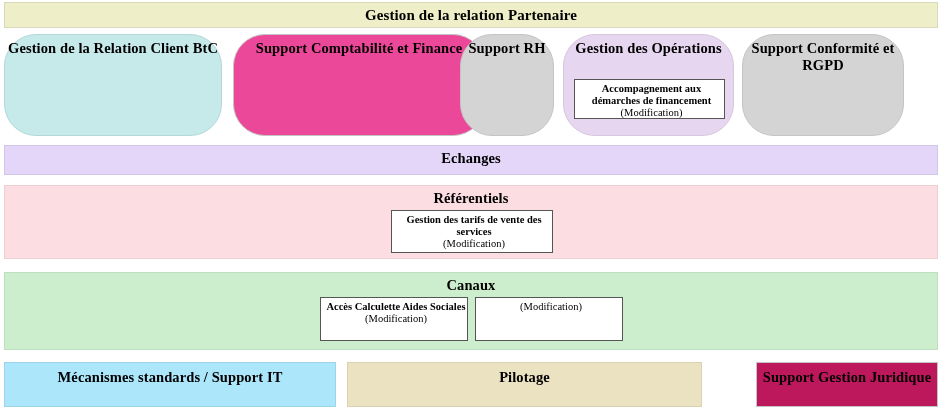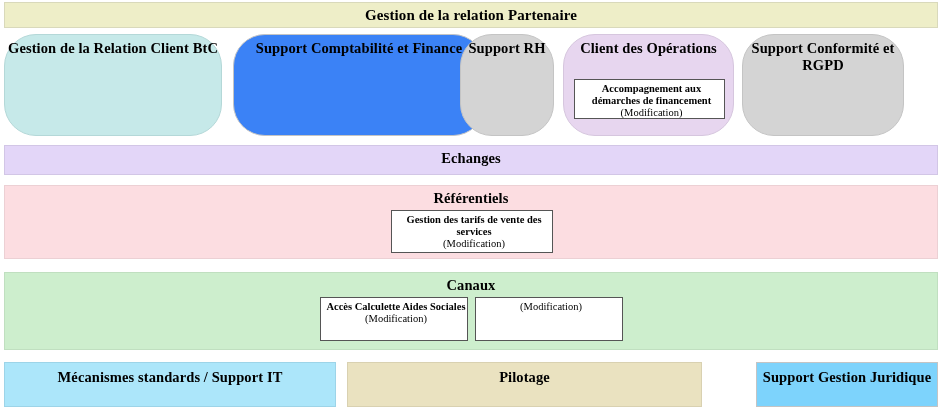--- a/index.html
+++ b/index.html
@@ -94,30 +94,30 @@
 <div class="canvas">
 
   <div class="block" id="header-banner">
     <span class="block-title">Gestion de la relation Partenaire</span>
   </div>
 
   <div class="block row1" style="left:4px;  width:218px; background:#c6e9e9; border-color:#b4d8d8;">
     <span class="block-title">Gestion de la Relation Client BtC</span>
   </div>
 
-  <div class="block row1" style="left:233px; width:252px; background:#3b82f6; border-color:#c4c4c4;">
+  <div class="block row1" style="left:233px; width:252px; background:#ec4899; border-color:#c4c4c4;">
     <span class="block-title">Support Comptabilité et Finance</span>
   </div>
 
   <div class="block row1" style="left:460px; width:94px;  background:#d4d4d4; border-color:#c4c4c4;">
     <span class="block-title">Support RH</span>
   </div>
 
   <div class="block row1" style="left:563px; width:171px; background:#e7d6ef; border-color:#d6c6de;">
-    <span class="block-title">Client des Opérations</span>
+    <span class="block-title">Gestion des Opérations</span>
     <div class="subbox" style="left:10px; top:44px; width:151px; height:40px;">
       <span class="sub-title">Accompagnement aux démarches de financement</span>
       <span class="sub-state">(Modification)</span>
     </div>
   </div>
 
   <div class="block row1" style="left:742px; width:162px; background:#d4d4d4; border-color:#c4c4c4;">
     <span class="block-title">Support Conformité et RGPD</span>
   </div>
 
@@ -145,17 +145,17 @@
   </div>
 
   <div class="block row3" style="left:4px;   width:332px; background:#ace6fa; border-color:#9dd4e8;">
     <span class="block-title">Mécanismes standards / Support IT</span>
   </div>
 
   <div class="block row3" style="left:347px; width:355px; background:#eae2c0; border-color:#d9d1b1;">
     <span class="block-title">Pilotage</span>
   </div>
 
-  <div class="block row3" style="left:756px; width:182px; background:#7dd3fc; border-color:#c4c4c4;font-family:Liberation Serif, serif;">
+  <div class="block row3" style="left:756px; width:182px; background:#be185d; border-color:#c4c4c4;font-family:Liberation Serif, serif;">
     <span class="block-title">Support Gestion Juridique</span>
   </div>
 
 </div>
 
 </body></html>

